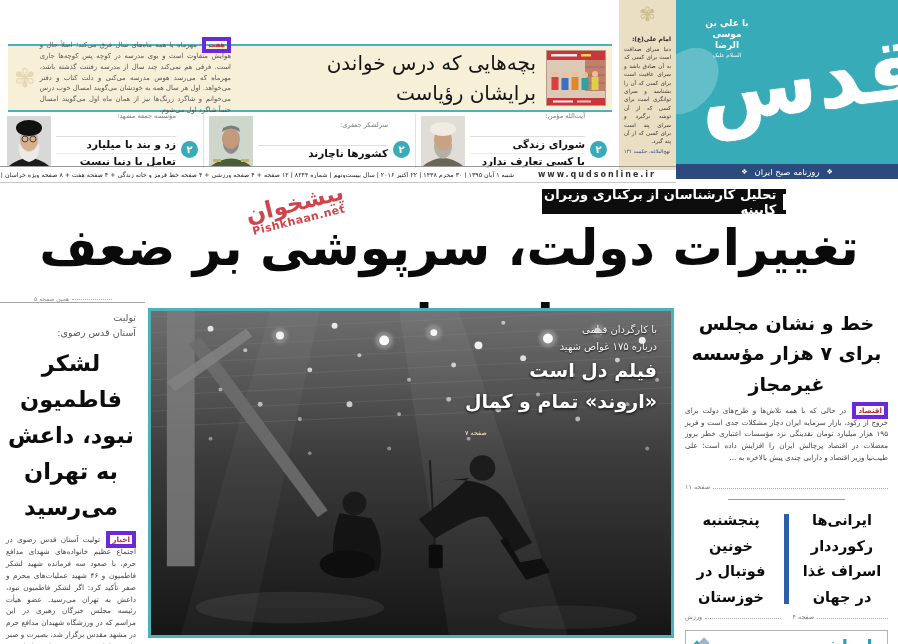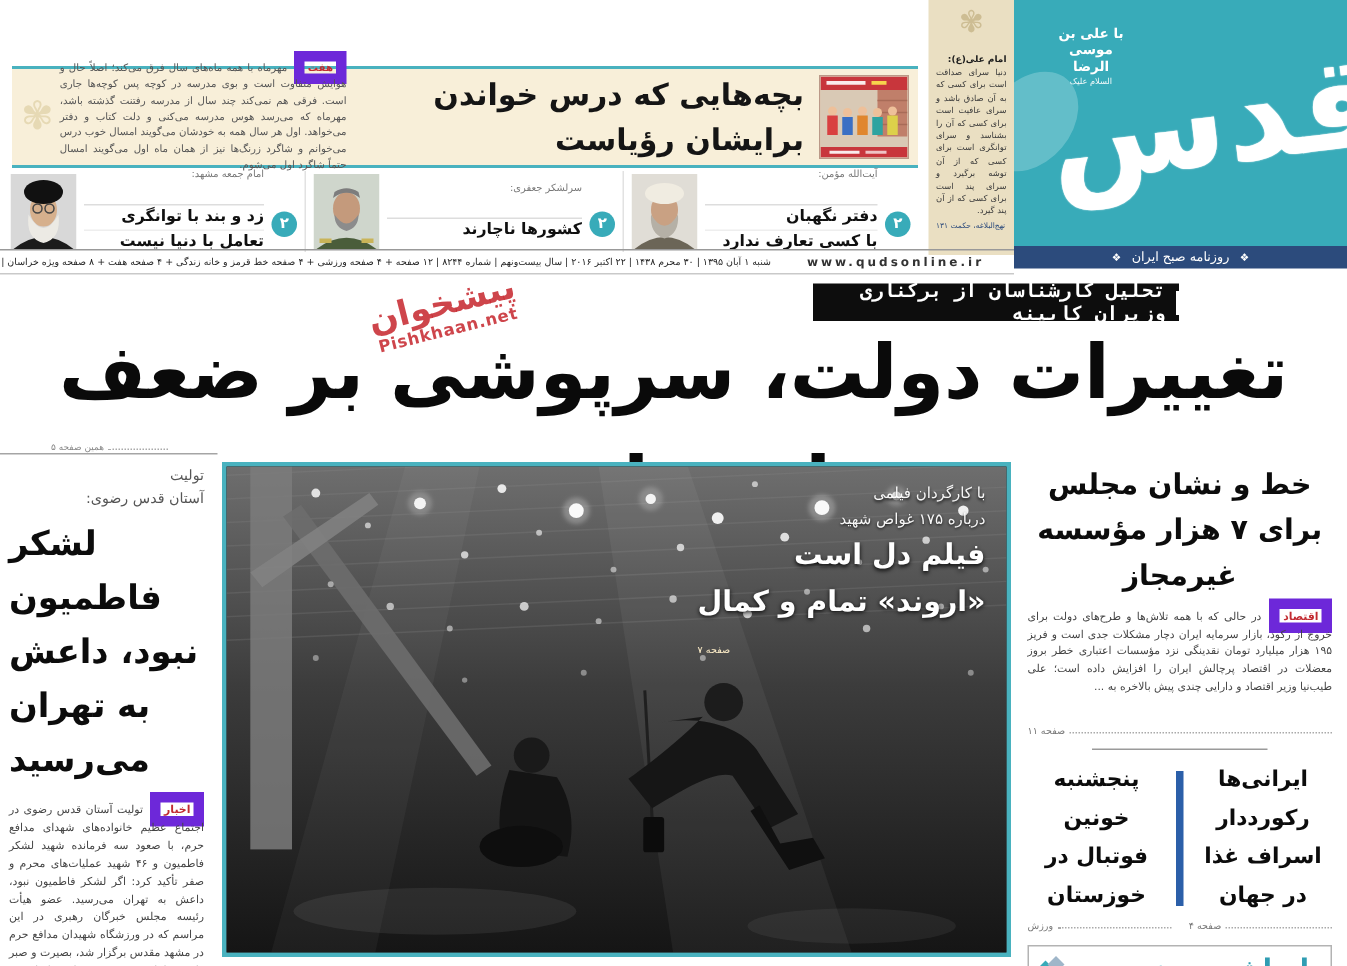--- a/index.html
+++ b/index.html
@@ -23,25 +23,25 @@
   .hadith .orn{display:block;text-align:center;font-size:20px;line-height:1.2;color:#cdbd93;}
   .hadith .lead{font-size:6px;font-weight:bold;color:#1c1c1c;}
   .hadith .txt{font-size:5.6px;line-height:1.5;text-align:justify;}
   .hadith .src{display:block;font-size:5px;color:#2c4b7c;text-align:left;margin-top:2px;}
 
   
   .topstrip{position:absolute;top:44px;right:286px;left:8px;height:68px;background:#f8efd9;
     border-top:2px solid #49b2bf;border-bottom:2px solid #49b2bf;box-sizing:border-box;
     display:flex;align-items:center;gap:10px;padding:3px 6px;}
   .topstrip .thumb{flex:0 0 auto;width:58px;height:54px;border:1px solid #b98;}
-  .topstrip .hl{flex:0 0 auto;width:295px;text-align:right;font-size:20px;font-weight:bold;color:#151515;line-height:1.5;}
+  .topstrip .hl{flex:0 0 auto;width:295px;text-align:right;font-size:20px;font-weight:normal;color:#151515;line-height:1.5;}
   .topstrip .bodywrap{flex:1;display:flex;align-items:center;gap:4px;}
   .topstrip .body{flex:1;font-size:6.8px;line-height:1.6;color:#555;text-align:justify;}
   .topstrip .orn2{flex:0 0 auto;font-size:26px;color:#e6d9b4;}
-  .lead-tag{color:#c22b31;font-weight:bold;border:7px solid #6d28d9;padding:0 2px;margin-left:2px;font-size:inherit;}
+  .lead-tag{color:#c22b31;font-weight:bold;border:4px solid #6d28d9;padding:0 2px;margin-left:2px;font-size:inherit;}
 
   
   .quotes{position:absolute;top:114px;right:286px;left:2px;height:54px;display:flex;}
   .quote{display:flex;align-items:center;gap:5px;padding:2px 5px;box-sizing:border-box;}
   .quote+.quote{border-right:1px solid #e2e2e2;}
   .q1{flex:0 0 196px;} .q2{flex:0 0 212px;} .q3{flex:1;}
   .badge{flex:0 0 auto;width:17px;height:17px;border-radius:50%;background:#38abb9;color:#fff;
     display:flex;align-items:center;justify-content:center;font-size:10px;font-weight:bold;margin-top:16px;}
   .qtext{flex:1;text-align:right;}
   .qkicker{font-size:6.6px;color:#777;border-bottom:1px solid #ddd;padding-bottom:16px;}
@@ -50,34 +50,34 @@
   .qphoto{flex:0 0 auto;width:44px;height:50px;}
 
   
   .dateline{position:absolute;top:166px;right:222px;left:0;height:17px;border-top:1px solid #999;border-bottom:1px solid #c9c9c9;
     display:flex;align-items:center;box-sizing:border-box;}
   .dateline .site{flex:0 0 158px;text-align:center;font-size:8px;font-weight:bold;letter-spacing:2px;color:#333;direction:ltr;}
   .dateline .dtext{flex:1;font-size:6.3px;color:#222;text-align:right;white-space:nowrap;overflow:hidden;padding-right:4px;}
 
   
   .kickerbox{position:absolute;top:189px;right:112px;width:244px;height:25px;background:#0d0d0d;color:#fff;
-    display:flex;align-items:center;justify-content:center;gap:7px;font-size:13px;font-weight:bold;font-family:Liberation Mono, monospace;}
+    display:flex;align-items:center;justify-content:center;gap:7px;font-size:13px;font-weight:bold;}
   .kickerbox .bar{width:3px;height:16px;background:#fff;}
   .mainhl{position:absolute;top:211px;left:2px;right:2px;text-align:center;font-size:50px;font-weight:900;
     color:#0a0a0a;letter-spacing:-1px;line-height:1.5;}
   .watermark{position:absolute;top:191px;left:246px;transform:rotate(-14deg);text-align:center;color:rgba(198,36,44,.85);line-height:1.05;}
   .watermark .fa{font-size:23px;font-weight:bold;}
   .watermark .en{font-size:11px;font-weight:bold;letter-spacing:.5px;direction:ltr;}
   .note5{position:absolute;top:295px;left:34px;width:78px;display:flex;align-items:flex-end;gap:3px;font-size:6px;color:#888;}
   .leader{flex:1;border-bottom:1px dotted #aaa;margin-bottom:2px;}
 
   
   .leftcol{position:absolute;top:302px;left:0;width:145px;bottom:0;box-sizing:border-box;padding:5px 9px 0 6px;border-top:1px solid #a5a5a5;}
   .leftcol .kick{font-size:9.5px;color:#555;text-align:right;line-height:1.55;margin-top:3px;}
-  .leftcol .hl{font-size:22.5px;font-weight:900;color:#0c0c0c;text-align:left;line-height:1.6;margin-top:5px;}
+  .leftcol .hl{font-size:22.5px;font-weight:900;color:#0c0c0c;text-align:center;line-height:1.6;margin-top:5px;}
   .leftcol .body{margin-top:9px;font-size:7.3px;color:#444;text-align:justify;line-height:1.62;}
   .pagenote{display:flex;align-items:flex-end;gap:3px;font-size:6.4px;color:#777;margin-top:20px;}
 
   
   .photo{position:absolute;top:308px;left:148px;width:526px;height:330px;border:3px solid #49b2bf;box-sizing:border-box;background:#222;}
   .photo svg{display:block;width:100%;height:100%;}
   .overlay{position:absolute;top:10px;right:14px;text-align:right;color:#fff;}
   .overlay .k{font-size:10px;line-height:1.7;text-shadow:0 1px 2px rgba(0,0,0,.9);opacity:.95;}
   .overlay .h{font-size:19px;font-weight:bold;line-height:1.65;text-shadow:0 1px 3px rgba(0,0,0,.95);}
   .overlay .pagenote{color:#ffefc9;justify-content:flex-end;width:60px;margin-right:auto;margin-top:5px;flex-direction:column;}
@@ -168,21 +168,21 @@
       </div>
       <span class="orn2">✾</span>
     </div>
   </div>
 
   <div class="quotes">
     <div class="quote q1">
       <span class="badge">۲</span>
       <div class="qtext">
         <div class="qkicker">آیت‌الله مؤمن:</div>
-        <div class="qline">دفتر نگهبان</div>
+        <div class="qline">شورای زندگی</div>
         <div class="qline">با کسی تعارف ندارد</div>
       </div>
       <svg class="qphoto" viewBox="0 0 44 50">
         <rect width="44" height="50" fill="#e0ddd6"></rect>
         <path d="M2 50 q20 -16 40 0 z" fill="#6b6557"></path>
         <ellipse cx="22" cy="24" rx="9" ry="11" fill="#c9a183"></ellipse>
         <ellipse cx="22" cy="13" rx="13" ry="7" fill="#f0ece1"></ellipse>
         <path d="M13 27 q9 15 18 0 q1 13 -9 16 q-10 -3 -9 -16 z" fill="#b5b0a6"></path>
       </svg>
     </div>
@@ -198,22 +198,22 @@
         <ellipse cx="22" cy="23" rx="9" ry="11" fill="#c49a7c"></ellipse>
         <path d="M13 16 q9 -7 18 0 l-1 -4 q-8 -5 -16 0 z" fill="#7d7d7d"></path>
         <path d="M14 27 q8 12 16 0 q0 9 -8 11 q-8 -2 -8 -11 z" fill="#8c8c8c"></path>
         <rect x="4" y="43" width="8" height="3" fill="#c9b458"></rect>
         <rect x="32" y="43" width="8" height="3" fill="#c9b458"></rect>
       </svg>
     </div>
     <div class="quote q3">
       <span class="badge">۲</span>
       <div class="qtext">
-        <div class="qkicker">امام جمعه مشهد:</div>
-        <div class="qline">زد و بند با توانگری</div>
+        <div class="qkicker">مؤسسه جمعه مشهد:</div>
+        <div class="qline">زد و بند با میلیارد</div>
         <div class="qline">تعامل با دنیا نیست</div>
       </div>
       <svg class="qphoto" viewBox="0 0 44 50">
         <rect width="44" height="50" fill="#d8d8d8"></rect>
         <path d="M2 50 q20 -16 40 0 z" fill="#1b1b1b"></path>
         <ellipse cx="22" cy="24" rx="9" ry="11" fill="#d6b08d"></ellipse>
         <ellipse cx="22" cy="12" rx="13" ry="8" fill="#111"></ellipse>
         <path d="M12 27 q10 18 20 0 q2 16 -10 19 q-12 -3 -10 -19 z" fill="#eceae4"></path>
         <circle cx="18" cy="23" r="3" fill="none" stroke="#444" stroke-width="1"></circle>
         <circle cx="26" cy="23" r="3" fill="none" stroke="#444" stroke-width="1"></circle>

